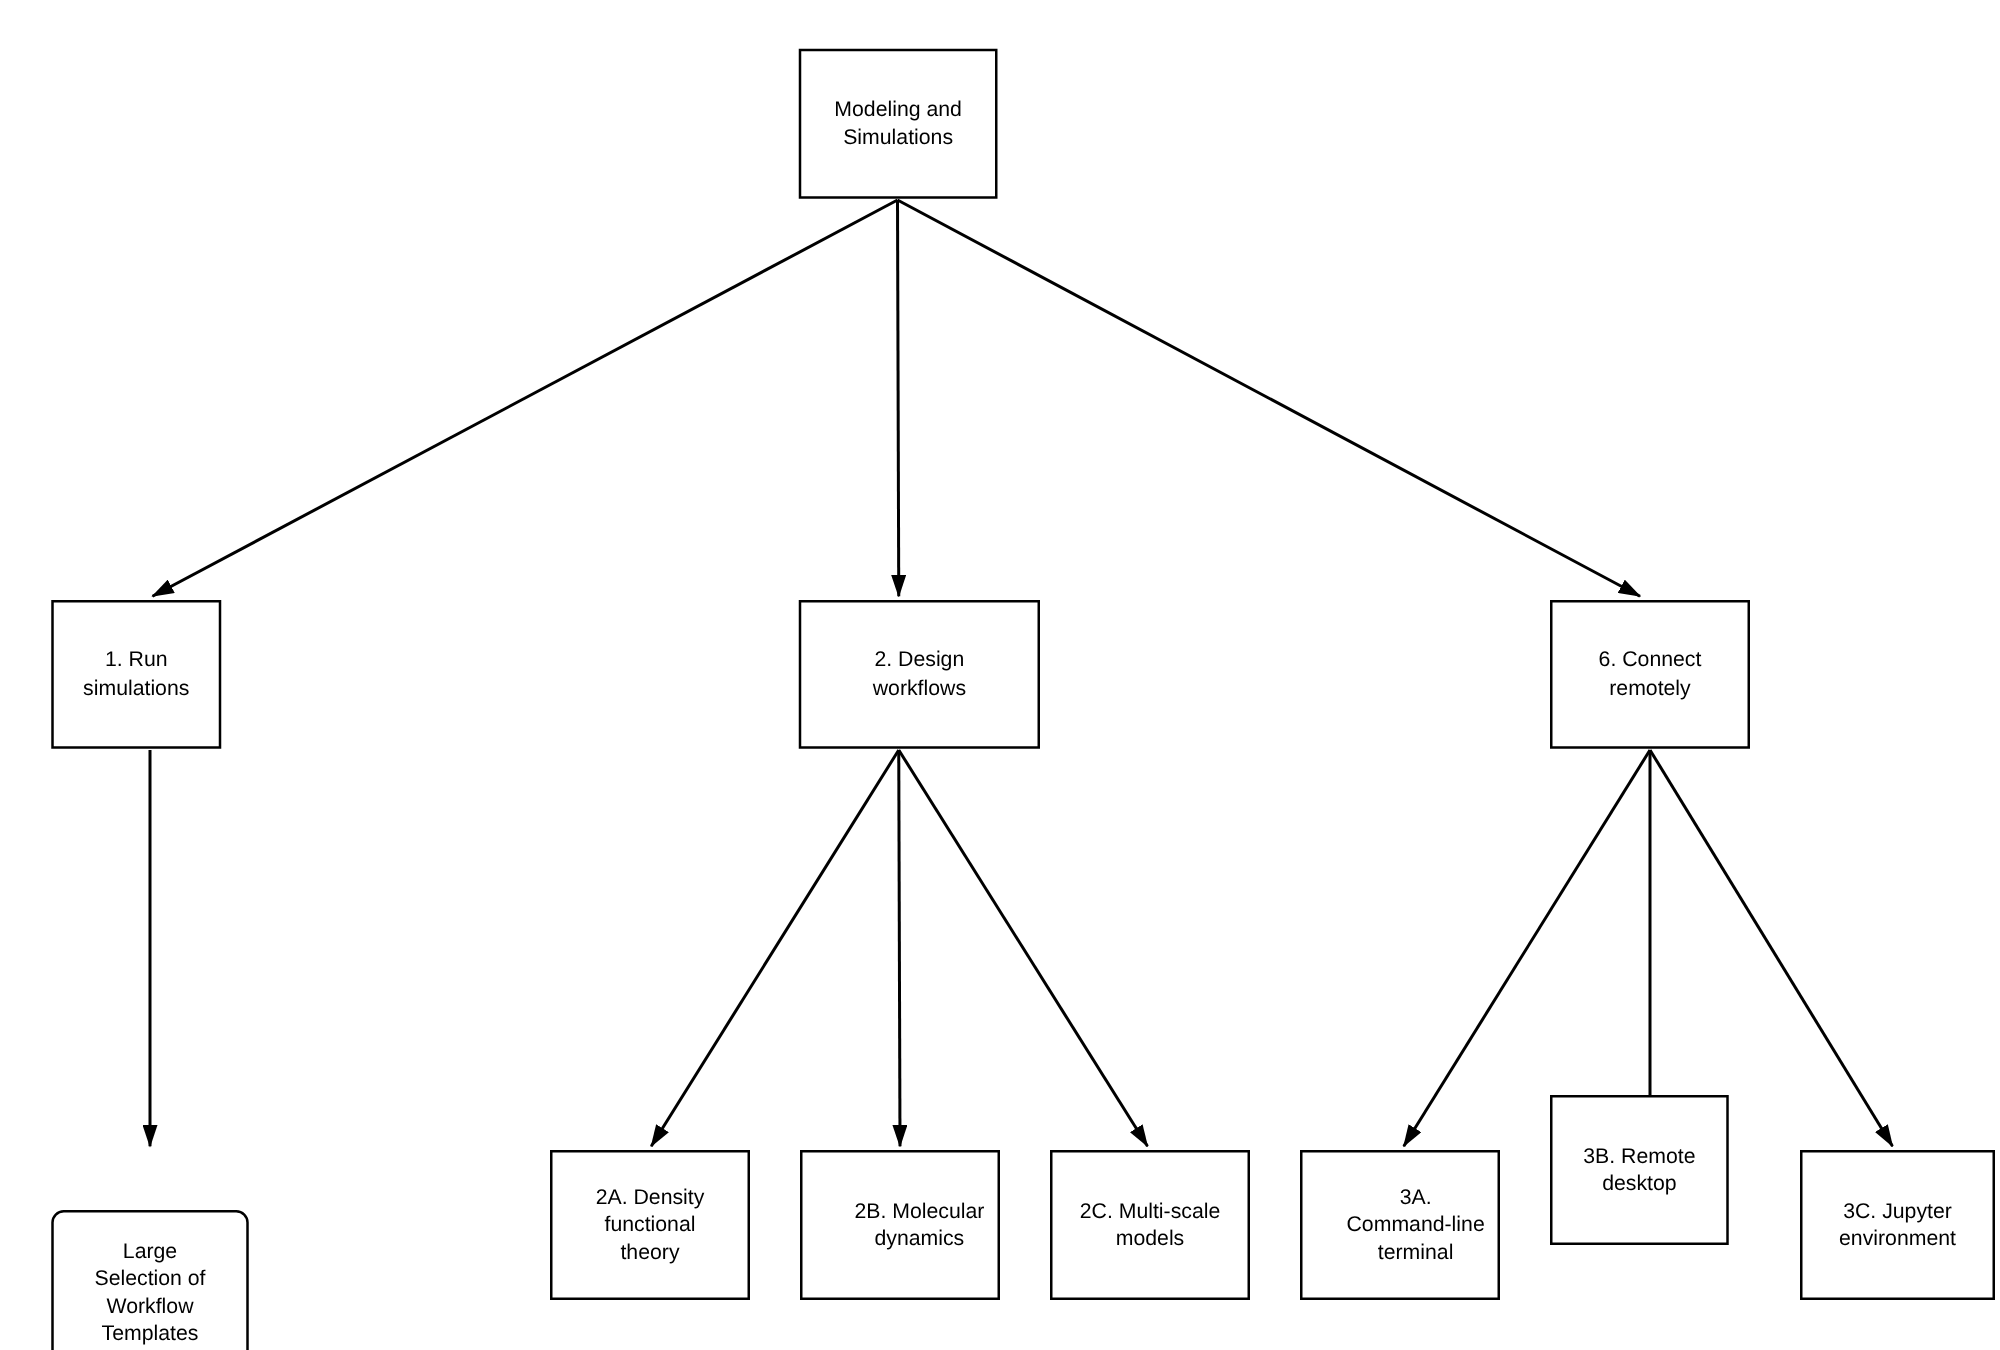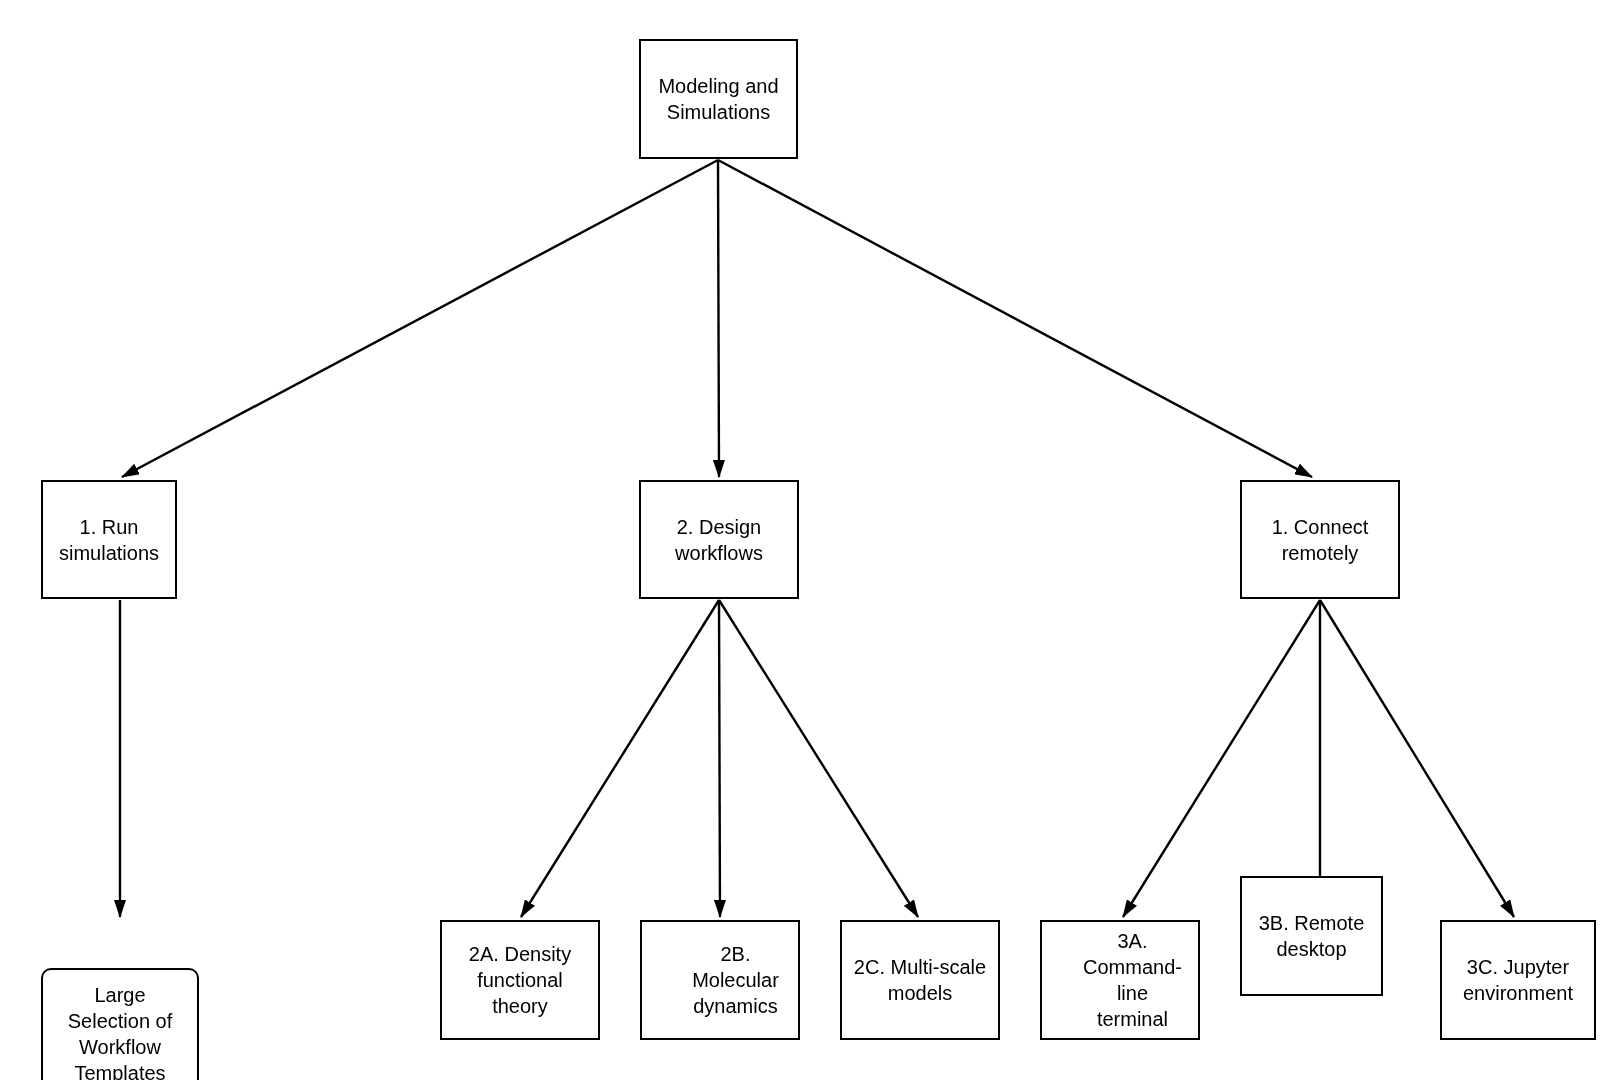--- a/index.html
+++ b/index.html
@@ -23,28 +23,28 @@
   .node {
     position: absolute;
     box-sizing: border-box;
     border: 2.5px solid #000000;
     background: #ffffff;
     display: flex;
     align-items: center;
     justify-content: center;
     text-align: center;
     white-space: pre-line;
-    font-size: 20px;
+    font-size: 17px;
     line-height: 1.3;
     color: #000000;
     padding: 2px;
   }
   #node-root { left: 639px; top: 39px;  width: 159px; height: 120px; }
   #node-1    { left: 41px;  top: 480px; width: 136px; height: 119px; }
-  #node-2    { left: 639px; top: 480px; width: 160px; height: 119px; }
+  #node-2    { left: 639px; top: 480px; width: 193px; height: 119px; }
   #node-3    { left: 1240px;top: 480px; width: 160px; height: 119px; }
   #node-1a   { left: 41px;  top: 968px; width: 158px; height: 132px; border-radius: 10px; }
   #node-2a   { left: 440px; top: 920px; width: 160px; height: 120px; }
   #node-2b   { left: 640px; top: 920px; width: 160px; height: 120px; padding-left: 33px; }
   #node-2c   { left: 840px; top: 920px; width: 160px; height: 120px; }
   #node-3a   { left: 1040px;top: 920px; width: 160px; height: 120px; padding-left: 27px; }
   #node-3b   { left: 1240px;top: 876px; width: 143px; height: 120px; }
   #node-3c   { left: 1440px;top: 920px; width: 156px; height: 120px; }
 </style>
 </head>
@@ -70,21 +70,21 @@
     <line x1="1320" y1="600" x2="1514" y2="917" stroke="#000000" stroke-width="2.4" marker-end="url(#arrow)"></line>
   </svg>
 
   <div class="node" id="node-root">Modeling and
 Simulations</div>
 
   <div class="node" id="node-1">1. Run
 simulations</div>
   <div class="node" id="node-2">2. Design
 workflows</div>
-  <div class="node" id="node-3">1. Connect
+  <div class="node" id="node-3">6. Connect
 remotely</div>
 
   <div class="node" id="node-1a">Large
 Selection of
 Workflow
 Templates</div>
   <div class="node" id="node-2a">2A. Density
 functional
 theory</div>
   <div class="node" id="node-2b">2B. Molecular

